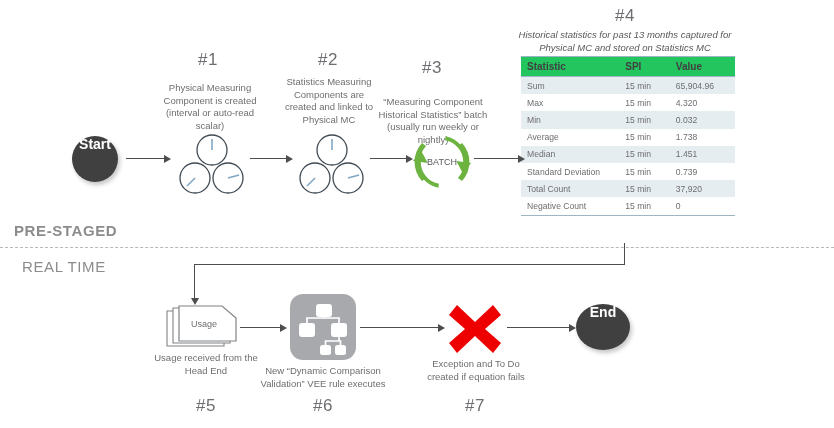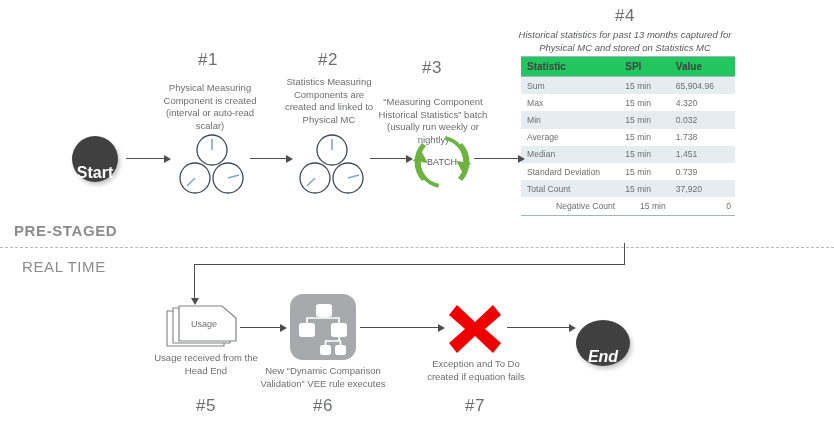--- a/index.html
+++ b/index.html
@@ -36,24 +36,24 @@
   .band-label {
     font-size: 15px;
     color: #8c8c8c;
     letter-spacing: .6px;
   }
 
   
   .node {
     background: #404040;
     color: #ffffff;
-    font-size: 16px;
+    font-size: 14px;
     font-weight: bold;
     display: flex;
-    align-items: flex-end;
+    align-items: flex-start;
     justify-content: center;
     box-shadow: 2px 3px 4px rgba(0,0,0,.22);
   }
   .node.start { width: 46px; height: 46px; border-radius: 50%; }
   .node.end   { width: 54px; height: 46px; border-radius: 50%; }
 
   
   .hline { background: #4d4d4d; height: 1.4px; }
   .arrow-head {
     width: 0; height: 0;
@@ -98,21 +98,21 @@
     border-top: 1.4px solid #9eb6c4;
     background: #22c55e;
     white-space: nowrap;
   }
   table.stats td {
     padding: 3.6px 4px 3.6px 6px;
     white-space: nowrap;
   }
   table.stats tbody tr:nth-child(odd) td { background: #e6edf1; }
   table.stats tbody tr:nth-child(even) td { background: #ffffff; }
-  table.stats tbody tr:last-child td { border-bottom: 1.4px solid #9eb6c4; text-align: right; }
+  table.stats tbody tr:last-child td { border-bottom: 1.4px solid #9eb6c4; }
   .col-stat { width: 98px; }
   .col-spi  { width: 50px; }
   .col-val  { width: 66px; }
 </style>
 </head>
 <body>
 
 <div id="canvas">
 
   <div class="abs step-num" style="left:168px; top:50px; width:80px;">#1</div>
@@ -269,17 +269,17 @@
   <svg class="abs" style="left:447px; top:303px;" width="56" height="52" viewBox="0 0 56 52">
     <path d="M10 2 L28 19 L46 2 L54 12 L38 26 L54 40 L46 50 L28 33 L10 50 L2 40 L18 26 L2 12 Z" fill="#ee0000"></path>
   </svg>
 
   <div class="abs desc" style="left:418px; top:358px; width:116px;">Exception and To Do created if equation fails</div>
   <div class="abs step-num" style="left:440px; top:396px; width:70px;">#7</div>
 
   <div class="abs hline" style="left:507px; top:327px; width:62px;"></div>
   <div class="abs arrow-head" style="left:569px; top:323.5px;"></div>
 
-  <div class="abs node end" style="left:576px; top:320px;font-style:italic;">
+  <div class="abs node end" style="left:576px; top:304px;">
     <span>End</span>
   </div>
 
 </div>
 
 </body></html>

